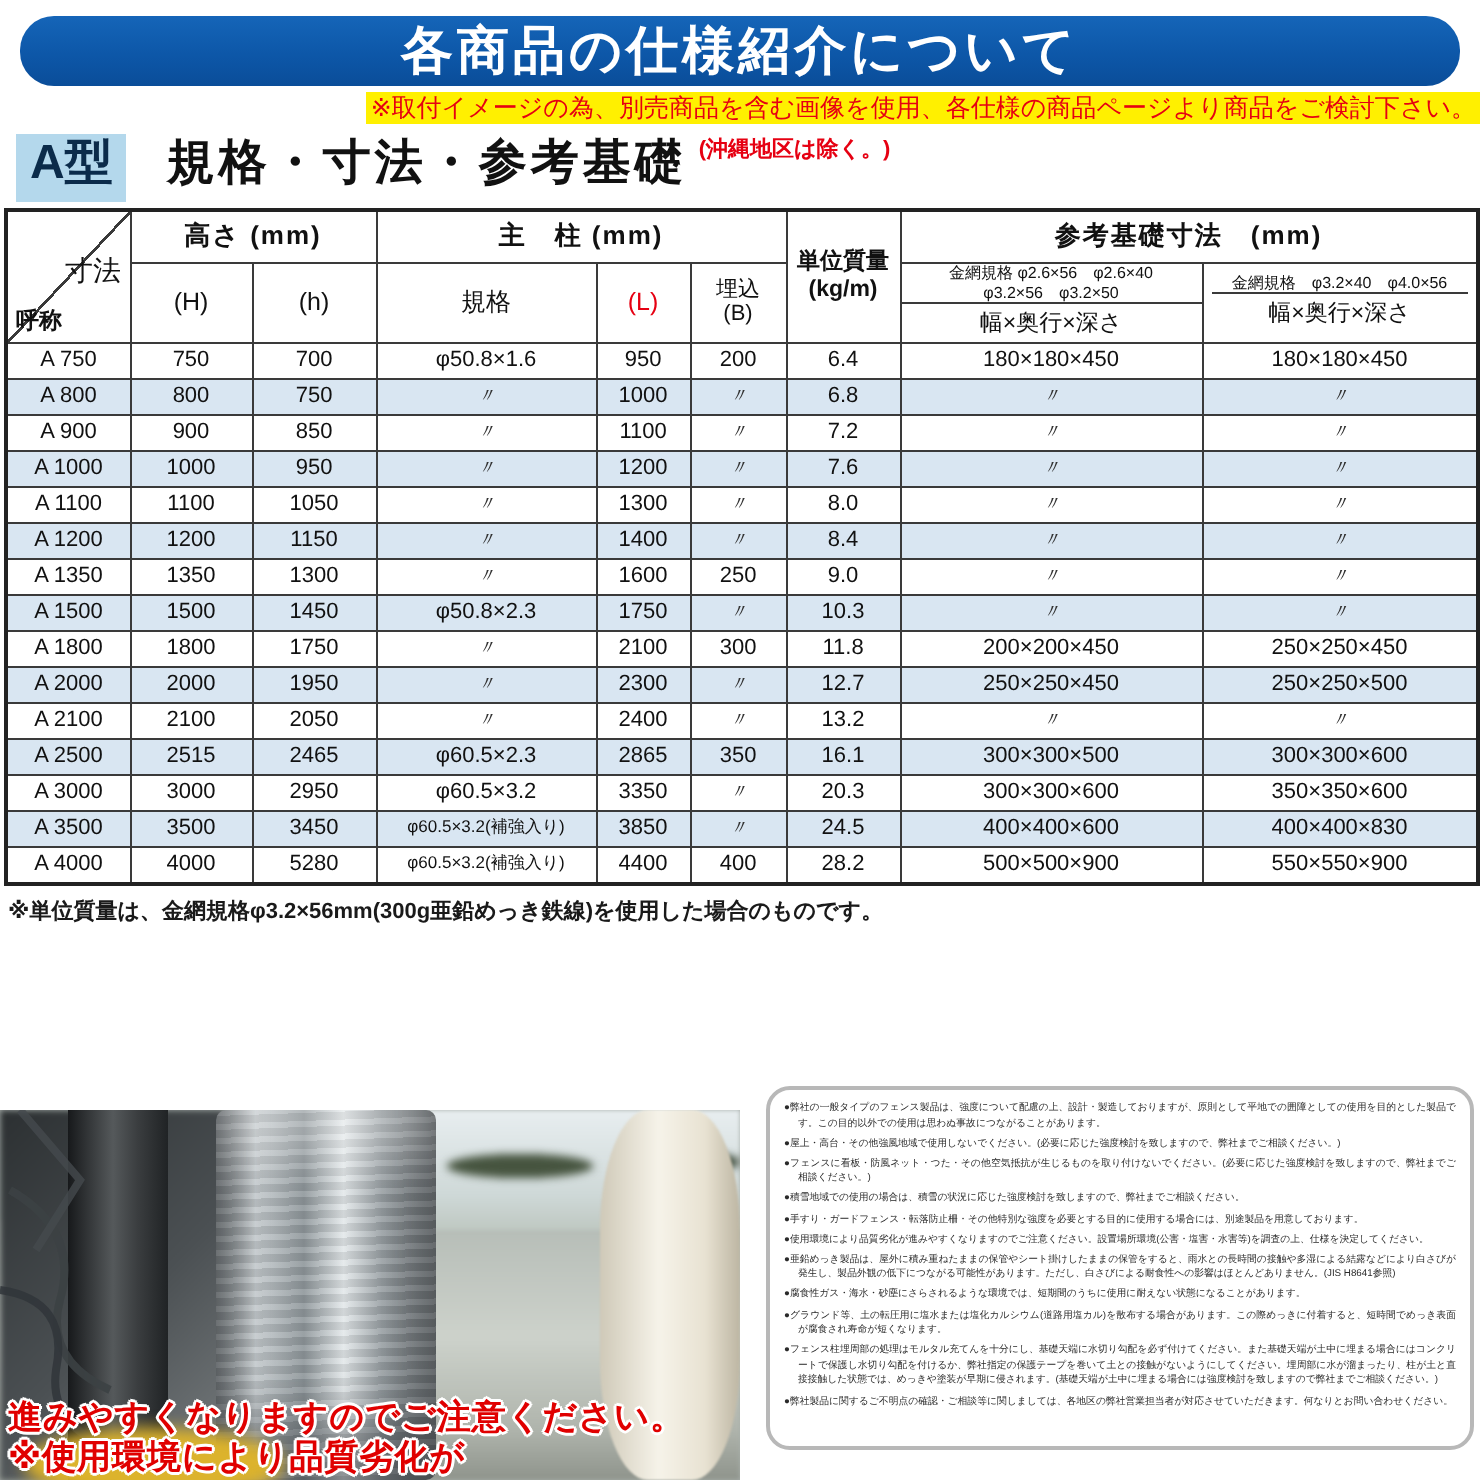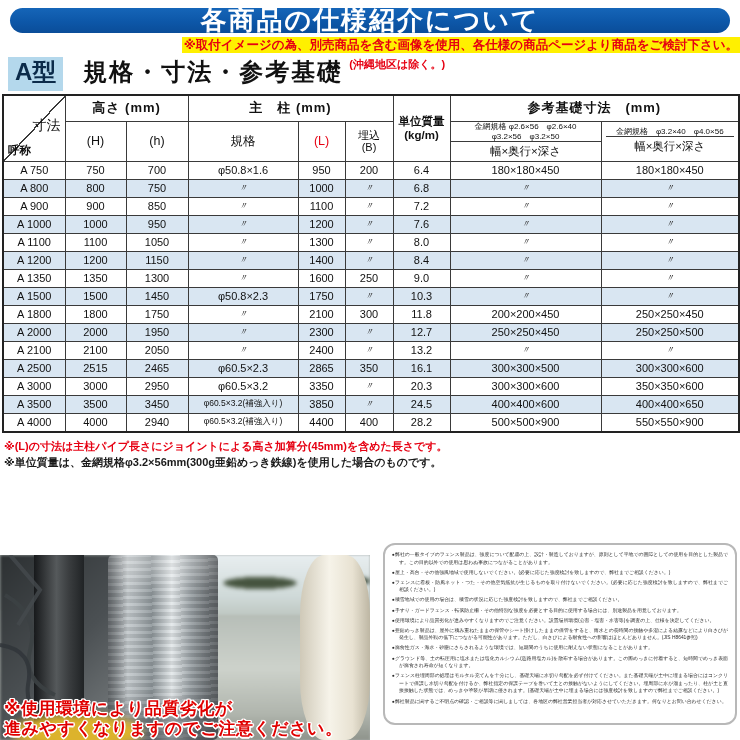--- a/index.html
+++ b/index.html
@@ -3,29 +3,29 @@
 <meta charset="utf-8">
 <style>
   html,body{margin:0;padding:0;}
   body{
     width:740px;height:740px;overflow:hidden;background:#ffffff;
     font-family:"Liberation Sans","DejaVu Sans",sans-serif;color:#111;
     position:relative;
   }
   
   .banner{
-    margin:8px 10px 0 10px;height:25px;border-radius:17px;
+    margin:8px 10px 0 10px;height:35px;border-radius:17px;
     background:linear-gradient(180deg,#1565b8 0%,#0d57a8 55%,#0a4d99 100%);
     display:flex;align-items:center;justify-content:center;
   }
   .banner span{color:#fff;font-weight:bold;font-size:26px;letter-spacing:2px;}
   
   .notice-bar{height:16px;text-align:right;margin-top:2px;}
   .notice-bar span{
-    display:inline-block;background:#fff000;color:#e60012;font-weight:bold;
+    display:inline-block;background:#fff000;color:#e60012;font-weight:normal;
     font-size:12.5px;line-height:16px;padding:0 2px;
   }
   
   .section-head{display:flex;margin:6px 0 2px 8px;height:34px;}
   .type-badge{
     background:#b4d8ec;color:#0b2b4a;font-weight:bold;font-size:24px;
     padding:1px 7px 2px 7px;line-height:28px;
   }
   .section-title{font-weight:bold;font-size:24px;margin-left:20px;letter-spacing:2px;line-height:30px;}
   .section-sub{color:#e60012;font-weight:bold;font-size:11px;margin:0 0 4px 6px;}
@@ -317,60 +317,59 @@
       </tr>
       <tr class="alt">
         <td>A 3500</td>
         <td>3500</td>
         <td>3450</td>
         <td class="small">φ60.5×3.2(補強入り)</td>
         <td>3850</td>
         <td class="ditto">〃</td>
         <td>24.5</td>
         <td>400×400×600</td>
-        <td>400×400×650</td>
+        <td>400×400×830</td>
       </tr>
       <tr>
         <td>A 4000</td>
         <td>4000</td>
-        <td>2940</td>
+        <td>5280</td>
         <td class="small">φ60.5×3.2(補強入り)</td>
         <td>4400</td>
         <td>400</td>
         <td>28.2</td>
         <td>500×500×900</td>
         <td>550×550×900</td>
       </tr>
     </tbody>
 </table>
 
 <div class="notes">
-    <div class="note-line red">※(L)の寸法は主柱パイプ長さにジョイントによる高さ加算分(45mm)を含めた長さです。</div>
     <div class="note-line">※単位質量は、金網規格φ3.2×56mm(300g亜鉛めっき鉄線)を使用した場合のものです。</div>
   </div>
 
 <div class="bottom">
 
   <div class="photo">
     <div class="ph-ground"></div>
     <div class="ph-sky"></div>
     <div class="ph-trees"></div>
     <div class="ph-dark"></div>
     <div class="ph-post-dark"></div>
     <svg class="ph-wire" width="120" height="185" viewBox="0 0 120 185">
       <path d="M5 40 Q 40 60 30 95 Q 22 125 55 140" fill="none" stroke="#3c4144" stroke-width="4" opacity="0.9"></path>
       <path d="M0 90 Q 35 95 28 130 Q 24 160 60 170" fill="none" stroke="#30353a" stroke-width="4" opacity="0.85"></path>
       <path d="M10 0 L 40 35 L 18 70" fill="none" stroke="#454a4e" stroke-width="4" opacity="0.8"></path>
     </svg>
     <div class="ph-pipe"></div>
     <div class="ph-post-cream"></div>
     <div class="ph-yellow"></div>
     <div class="ph-caption">
+      <div>進みやすくなりますのでご注意ください。</div>
       <div>※使用環境により品質劣化が</div>
-      <div>進みやすくなりますのでご注意ください。</div>
     </div>
   </div>
 
   <div class="caution">
     <div class="caution-box">
         <div class="caution-item">●弊社の一般タイプのフェンス製品は、強度について配慮の上、設計・製造しておりますが、原則として平地での囲障としての使用を目的とした製品です。この目的以外での使用は思わぬ事故につながることがあります。</div>
         <div class="caution-item">●屋上・高台・その他強風地域で使用しないでください。(必要に応じた強度検討を致しますので、弊社までご相談ください。)</div>
         <div class="caution-item">●フェンスに看板・防風ネット・つた・その他空気抵抗が生じるものを取り付けないでください。(必要に応じた強度検討を致しますので、弊社までご相談ください。)</div>
         <div class="caution-item">●積雪地域での使用の場合は、積雪の状況に応じた強度検討を致しますので、弊社までご相談ください。</div>
         <div class="caution-item">●手すり・ガードフェンス・転落防止柵・その他特別な強度を必要とする目的に使用する場合には、別途製品を用意しております。</div>

